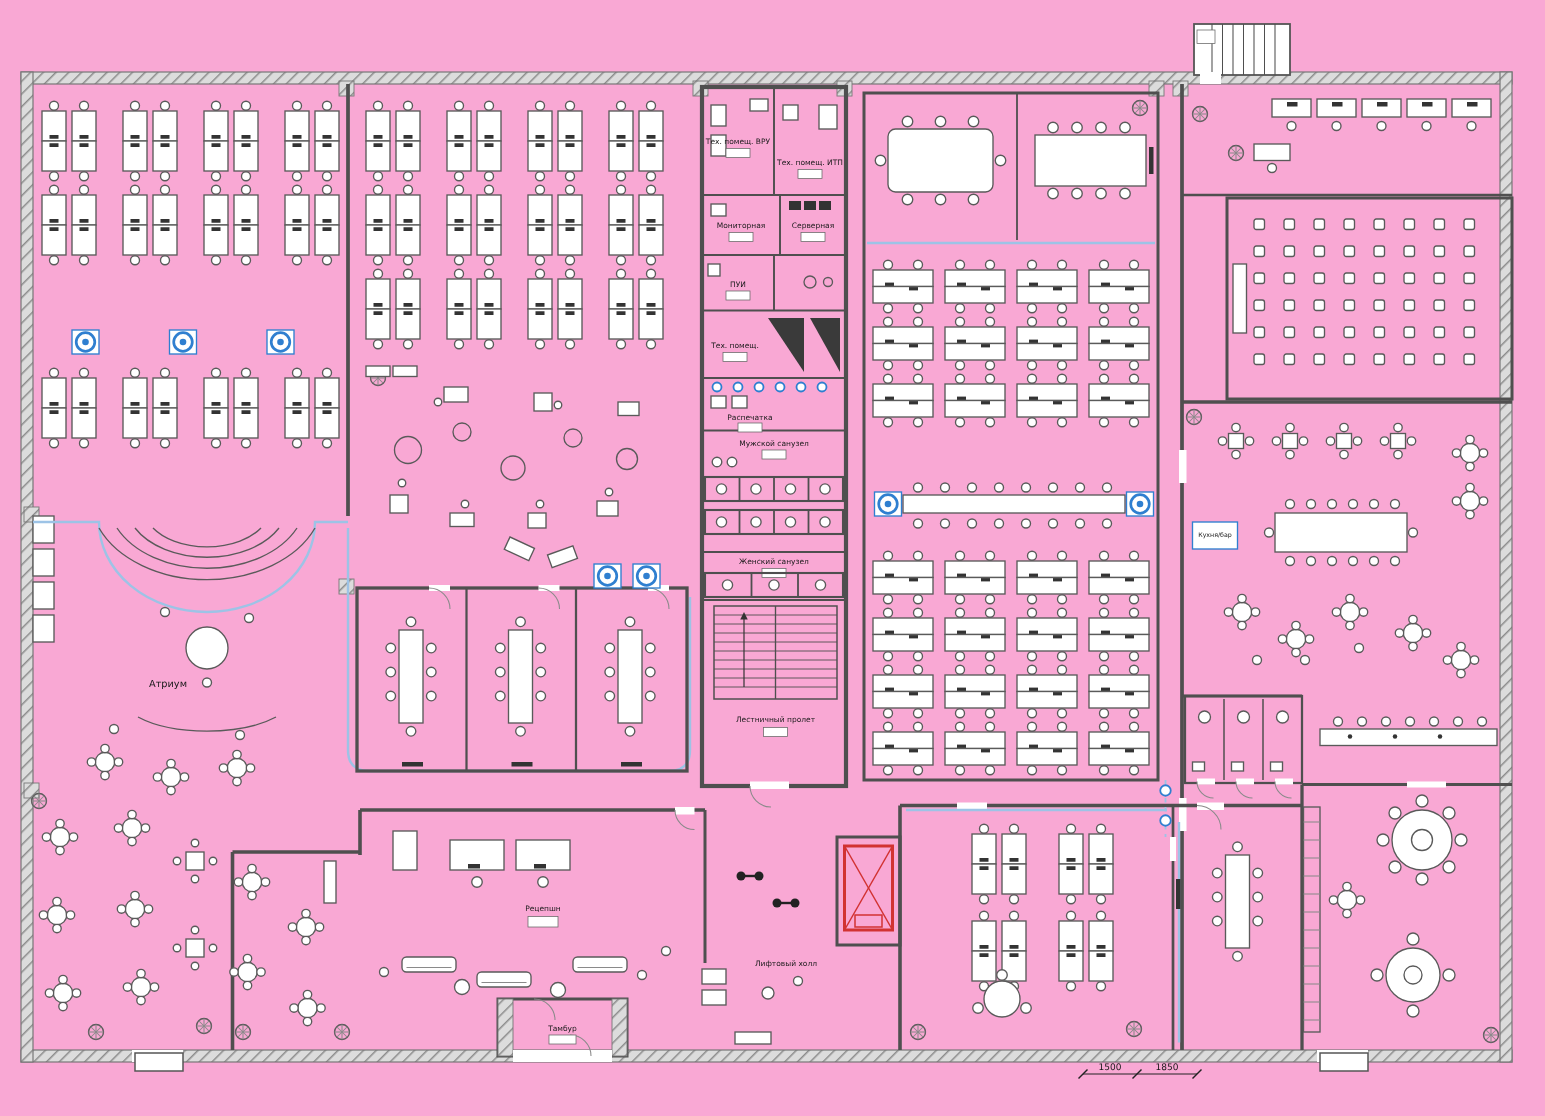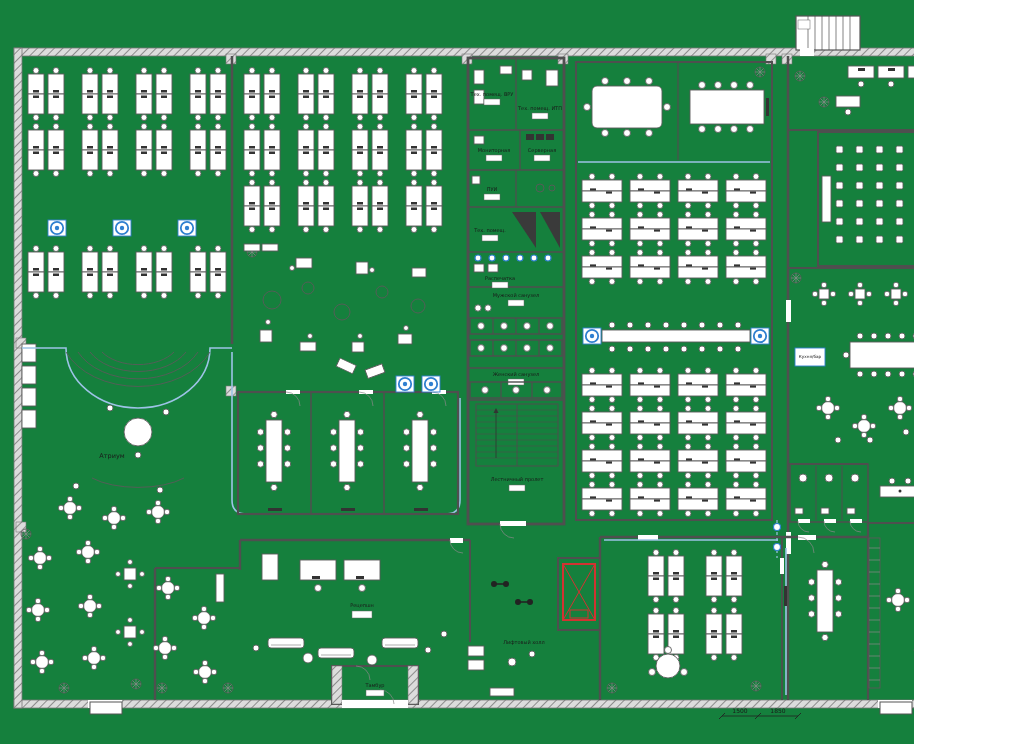--- a/index.html
+++ b/index.html
@@ -1,16 +1,16 @@
 <!DOCTYPE html>
 <html><head>
 <meta charset="utf-8">
 <style>
   html,body{margin:0;padding:0;background:#fff}
-  .stage{width:914px;height:744px;background:#15803d;position:relative;overflow:hidden}
+  .stage{width:1030px;height:744px;background:#f9a8d4;position:relative;overflow:hidden}
   svg{display:block;font-family:"DejaVu Sans",sans-serif}
   .furn{fill:#fff;stroke:#5a5a5a;stroke-width:.9}
   .furn2{fill:none;stroke:#5a5a5a;stroke-width:.9}
   .thin{stroke:#8a8a8a;stroke-width:.7}
   .dark{fill:#333;stroke:none}
   .wall{fill:none;stroke:#4f4f4f}
   .lbl{font-size:5px;fill:#1a1a1a;text-anchor:middle}
   .lbl-big{font-size:6.5px}
   .lbl-sm{font-size:4.2px}
   .dim{font-size:6px}

